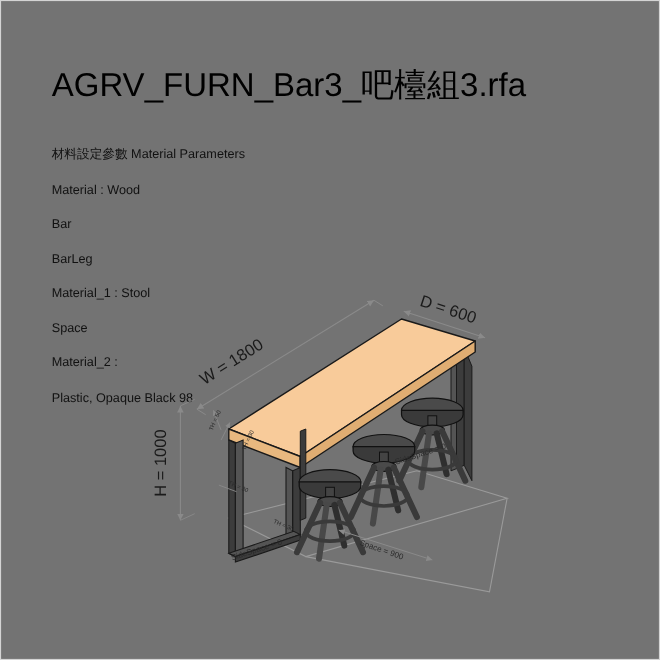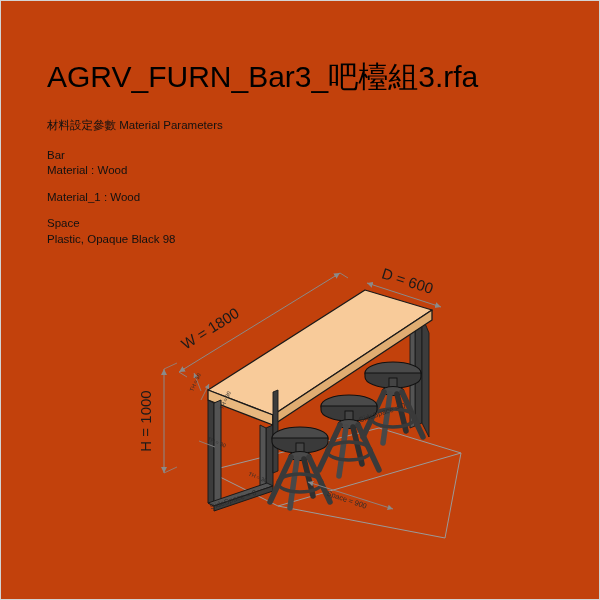--- a/index.html
+++ b/index.html
@@ -10,21 +10,21 @@
   body {
     width: 600px;
     height: 600px;
     font-family: "Liberation Sans", sans-serif;
     overflow: hidden;
   }
   #sheet {
     position: relative;
     width: 600px;
     height: 600px;
-    background: #c2410c;
+    background: #737373;
     box-sizing: border-box;
     border: 1px solid #d4d4d4;
     padding-left: 43px;
   }
   #title {
     position: absolute;
     left: 46px;
     top: 56px;
     font-size: 30px;
     color: #000000;
@@ -35,21 +35,21 @@
   #params {
     position: absolute;
     left: 46px;
     top: 117px;
     font-size: 11.5px;
     color: #111111;
     line-height: 15.5px;
   }
   #params .blk { margin-bottom: 11px; }
   #params .head { margin-bottom: 14px; }
-  #params div { white-space: nowrap; }
+  #params div { white-space: nowrap; margin-top: 16px; }
   #drawing {
     position: absolute;
     left: 0;
     top: 0;
     width: 600px;
     height: 600px;
   }
   .dimtxt {
     font-family: "Liberation Sans", sans-serif;
     font-size: 15px;
@@ -70,30 +70,32 @@
 <body>
 
 <div id="sheet">
 
   <div id="title">AGRV_FURN_Bar3_吧檯組3.rfa</div>
 
   <div id="params">
     <div class="head">材料設定參數 Material Parameters</div>
 
     <div class="blk">
+      <div>Material :  Wood</div>
       <div>Bar</div>
-      <div>Material :  Wood</div>
     </div>
 
     <div class="blk">
-      <div>Material_1 :  Wood</div>
+      <div>BarLeg</div>
+      <div>Material_1 :  Stool</div>
     </div>
 
     <div class="blk">
       <div>Space</div>
+      <div>Material_2 :</div>
       <div>Plastic, Opaque Black 98</div>
     </div>
   </div>
 
   <svg id="drawing" viewBox="0 0 600 600" width="600" height="600">
 
     <defs>
       <marker id="arrEnd" markerWidth="7" markerHeight="7" refX="6" refY="3" orient="auto">
         <path d="M0,0 L6,3 L0,6 z" fill="#8a8a8a"></path>
       </marker>

